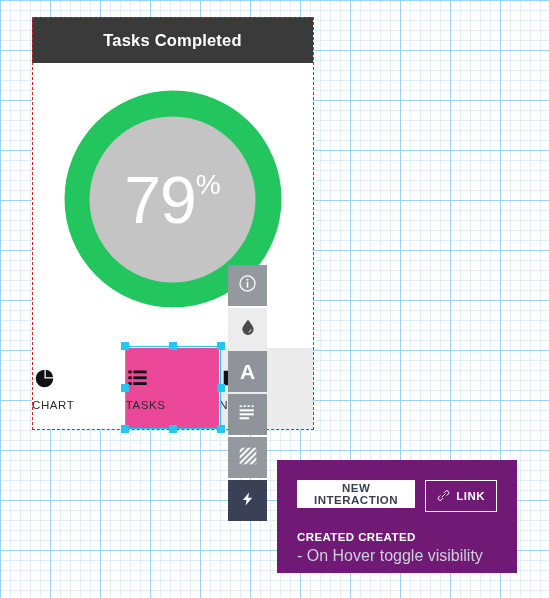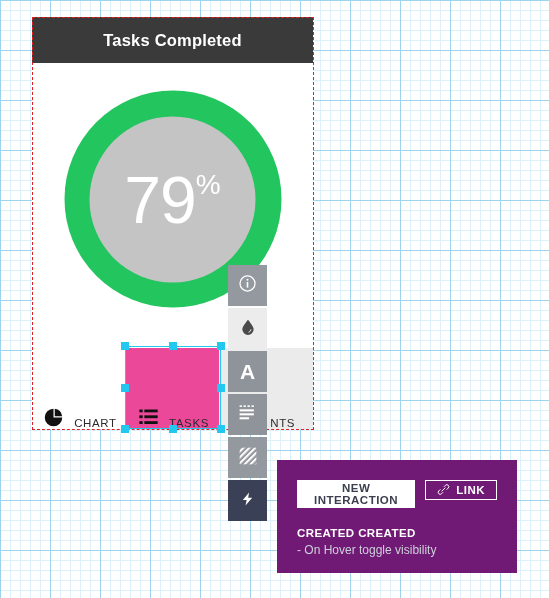--- a/index.html
+++ b/index.html
@@ -70,22 +70,22 @@
     margin-top:4px;
   }
 
   
   #tabbar {
     position:absolute; left:0; bottom:0;
     width:100%; height:81px;
     display:flex;
   }
   .tab {
-    flex:1; display:flex; 
-    align-items:flex-end; justify-content:center;
+    flex:1; display:flex; flex-direction:column;
+    align-items:flex-start; justify-content:center;
     gap:9px; background:#ffffff;
   }
   .tab.alt { background:#ebebeb; }
   .tab-icon {
     width:24px; height:24px;
     display:flex; align-items:center; justify-content:center;
   }
   .tab-label {
     font-size:11.5px; color:#2b2b2b; letter-spacing:0.6px;
   }
@@ -131,33 +131,33 @@
   #panel-actions { display:flex; gap:10px; }
   #btn-new-interaction {
     background:#ffffff; color:#3a3f50;
     border:none; height:28px; padding:0 14px;
     font-size:11.5px; font-weight:bold; letter-spacing:0.5px;
     font-family:"Liberation Sans", sans-serif;
     cursor:pointer;
   }
   #btn-link {
     background:transparent; color:#ffffff;
-    border:1.5px solid #ffffff; height:20px; padding:0 11px;
+    border:1.5px solid #ffffff; height:32px; padding:0 11px;
     font-size:11.5px; font-weight:bold; letter-spacing:0.5px;
     font-family:"Liberation Sans", sans-serif;
     display:flex; align-items:center; gap:6px;
     cursor:pointer;
   }
   #panel-section-title {
     margin-top:19px;
     color:#ffffff; font-size:11.5px; font-weight:bold; letter-spacing:0.4px;
   }
   #panel-item {
     margin-top:4px;
-    color:#ccd0da; font-size:12px;
+    color:#ccd0da; font-size:16px;
   }
 </style>
 </head>
 <body>
 
 <div id="card">
 
   <div id="card-header">
     <span id="card-header-title">Tasks Completed</span>
   </div>

